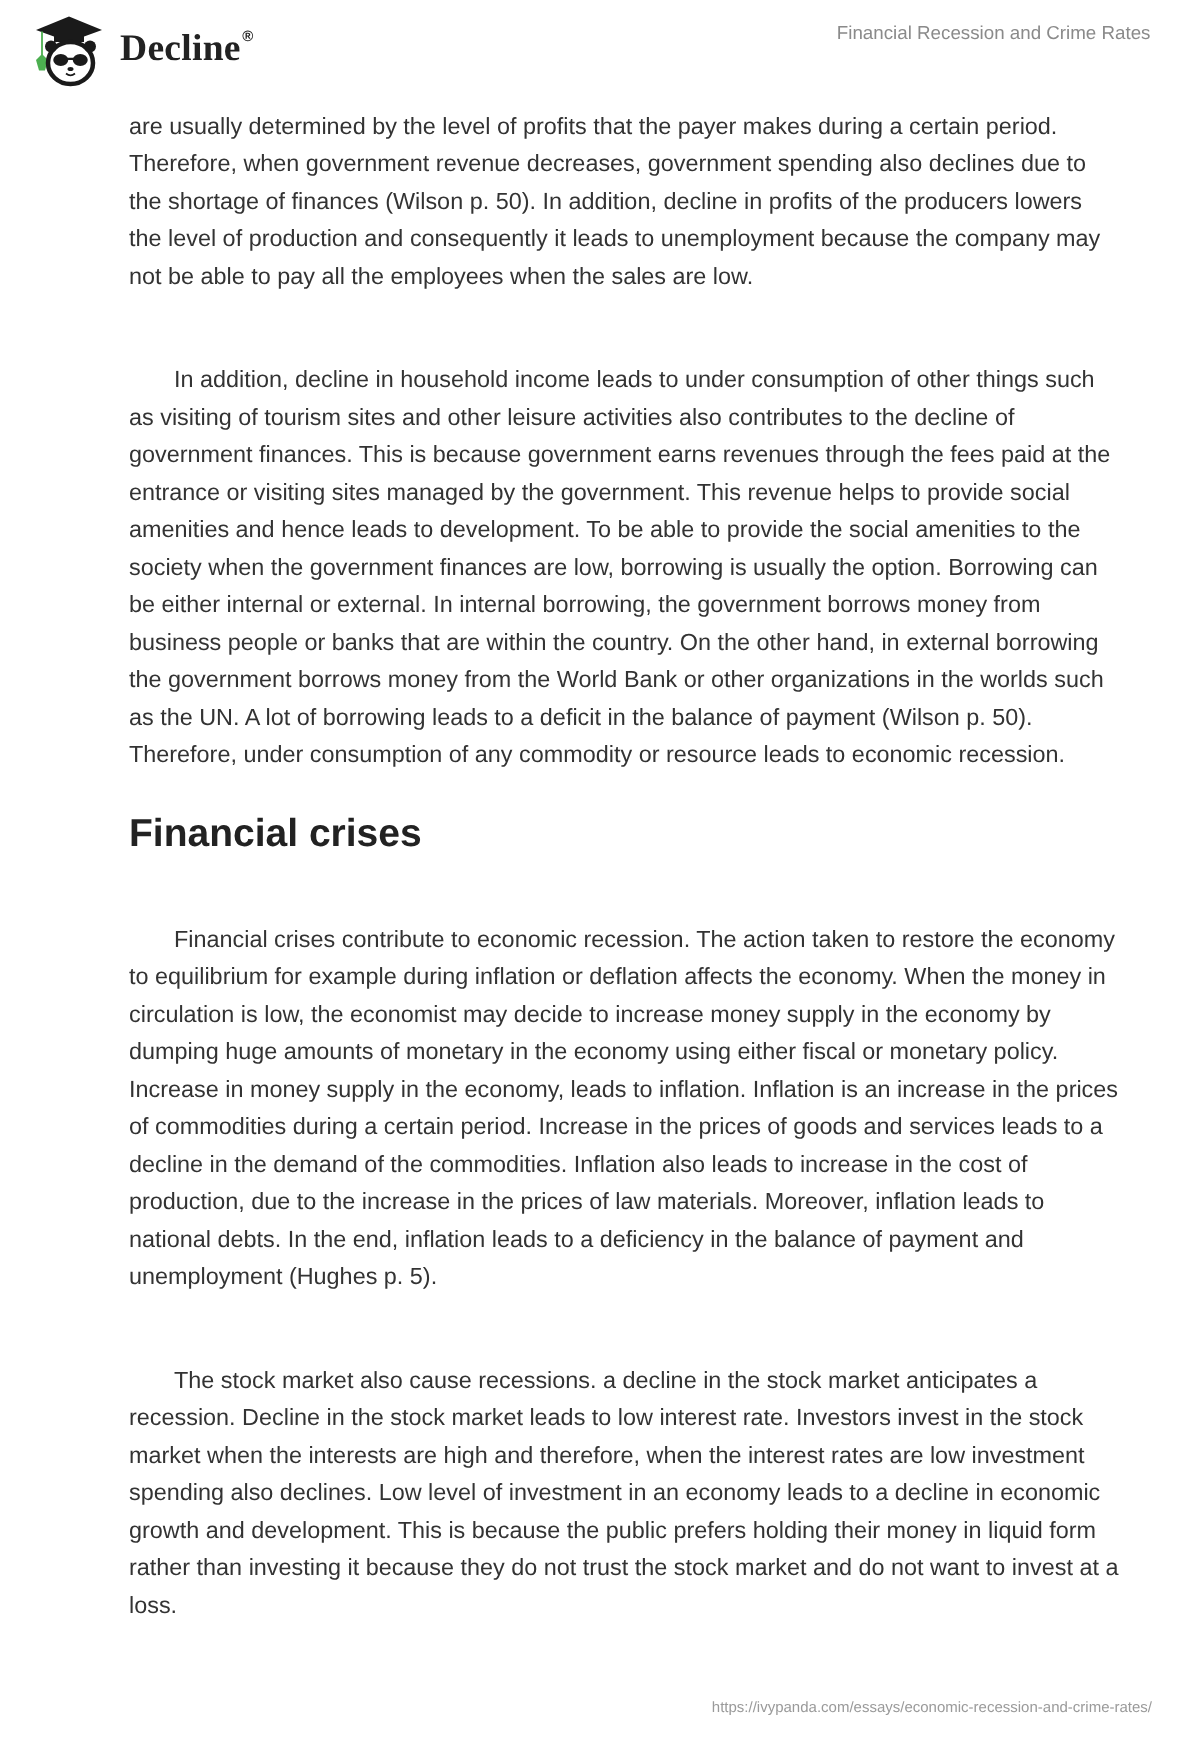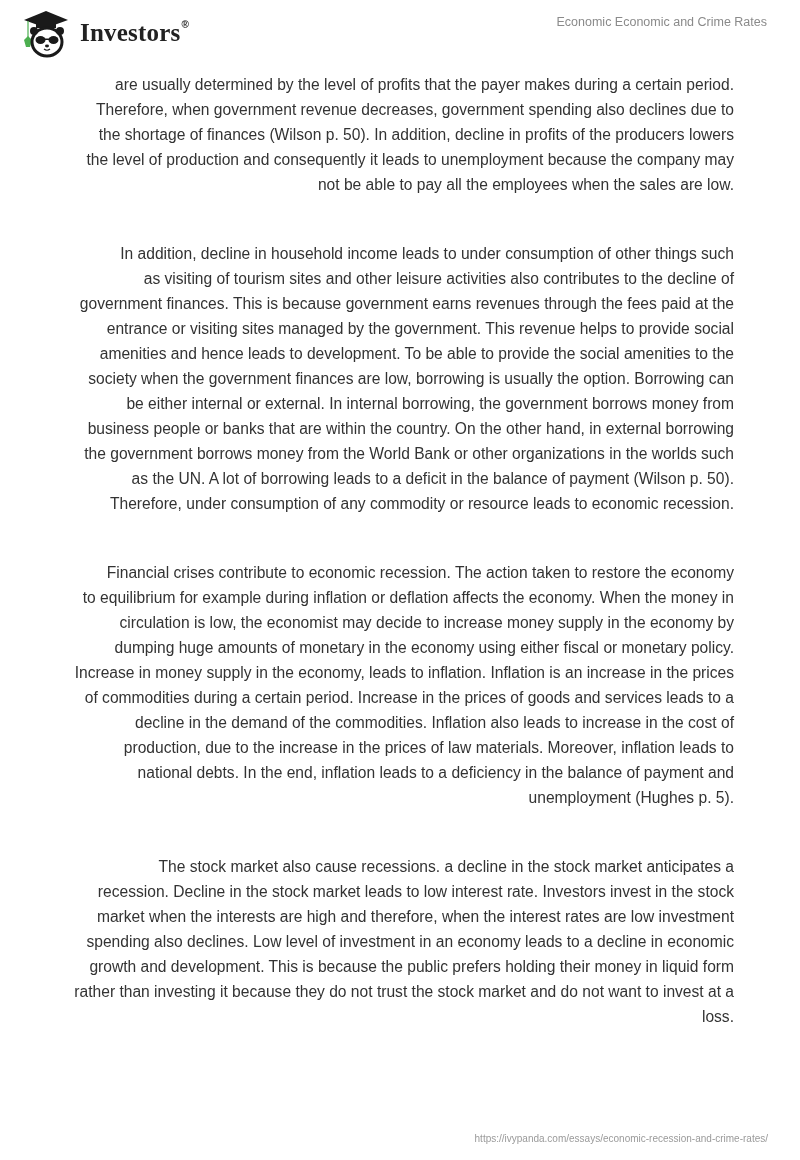--- a/index.html
+++ b/index.html
@@ -56,24 +56,23 @@
   }
   .doc-title {
     position: absolute;
     right: 33px;
     top: 15px;
     font-size: 12.5px;
     color: #8a8a8a;
   }
   .content {
     position: absolute;
-    left: 74px;
+    left: 86px;
     top: 72px;
     width: 660px;
-    text-align: right;
   }
   .content p {
     margin: 0 0 18px 0;
     font-size: 15.6px;
     line-height: 25px;
     color: #333333;
   }
   .content p.indent {
     text-indent: 30px;
     margin-top: 44px;
@@ -111,25 +110,26 @@
       <circle cx="16" cy="25" r="4" fill="#1a1a1a"></circle>
       <circle cx="42" cy="25" r="4" fill="#1a1a1a"></circle>
 
       <ellipse cx="22.5" cy="34" rx="5" ry="4" fill="#1a1a1a"></ellipse>
       <ellipse cx="35.5" cy="34" rx="5" ry="4" fill="#1a1a1a"></ellipse>
       <rect x="26" y="32.5" width="6" height="1.5" fill="#1a1a1a"></rect>
 
       <ellipse cx="29" cy="40" rx="2" ry="1.4" fill="#1a1a1a"></ellipse>
       <path d="M26,43 Q29,45.5 32,43" stroke="#1a1a1a" stroke-width="1.1" fill="none"></path>
     </svg>
-    <span class="logo-text"><span>Investors</span><span class="logo-reg">®</span></span>
+    <span class="logo-text"><span>Decline</span><span class="logo-reg">®</span></span>
   </div>
-  <div class="doc-title">Economic Economic and Crime Rates</div>
+  <div class="doc-title">Financial Recession and Crime Rates</div>
 </div>
 
 <div class="content">
   <p>are usually determined by the level of profits that the payer makes during a certain period. Therefore, when government revenue decreases, government spending also declines due to the shortage of finances (Wilson p. 50). In addition, decline in profits of the producers lowers the level of production and consequently it leads to unemployment because the company may not be able to pay all the employees when the sales are low.</p>
   <p class="indent">In addition, decline in household income leads to under consumption of other things such as visiting of tourism sites and other leisure activities also contributes to the decline of government finances. This is because government earns revenues through the fees paid at the entrance or visiting sites managed by the government. This revenue helps to provide social amenities and hence leads to development. To be able to provide the social amenities to the society when the government finances are low, borrowing is usually the option. Borrowing can be either internal or external. In internal borrowing, the government borrows money from business people or banks that are within the country. On the other hand, in external borrowing the government borrows money from the World Bank or other organizations in the worlds such as the UN. A lot of borrowing leads to a deficit in the balance of payment (Wilson p. 50). Therefore, under consumption of any commodity or resource leads to economic recession.</p>
+  <h2>Financial crises</h2>
   <p class="indent">Financial crises contribute to economic recession. The action taken to restore the economy to equilibrium for example during inflation or deflation affects the economy. When the money in circulation is low, the economist may decide to increase money supply in the economy by dumping huge amounts of monetary in the economy using either fiscal or monetary policy. Increase in money supply in the economy, leads to inflation. Inflation is an increase in the prices of commodities during a certain period. Increase in the prices of goods and services leads to a decline in the demand of the commodities. Inflation also leads to increase in the cost of production, due to the increase in the prices of law materials. Moreover, inflation leads to national debts. In the end, inflation leads to a deficiency in the balance of payment and unemployment (Hughes p. 5).</p>
   <p class="indent">The stock market also cause recessions. a decline in the stock market anticipates a recession. Decline in the stock market leads to low interest rate. Investors invest in the stock market when the interests are high and therefore, when the interest rates are low investment spending also declines. Low level of investment in an economy leads to a decline in economic growth and development. This is because the public prefers holding their money in liquid form rather than investing it because they do not trust the stock market and do not want to invest at a loss.</p>
 </div>
 
 <div class="footer-url">https://ivypanda.com/essays/economic-recession-and-crime-rates/</div>
 
 </body></html>

